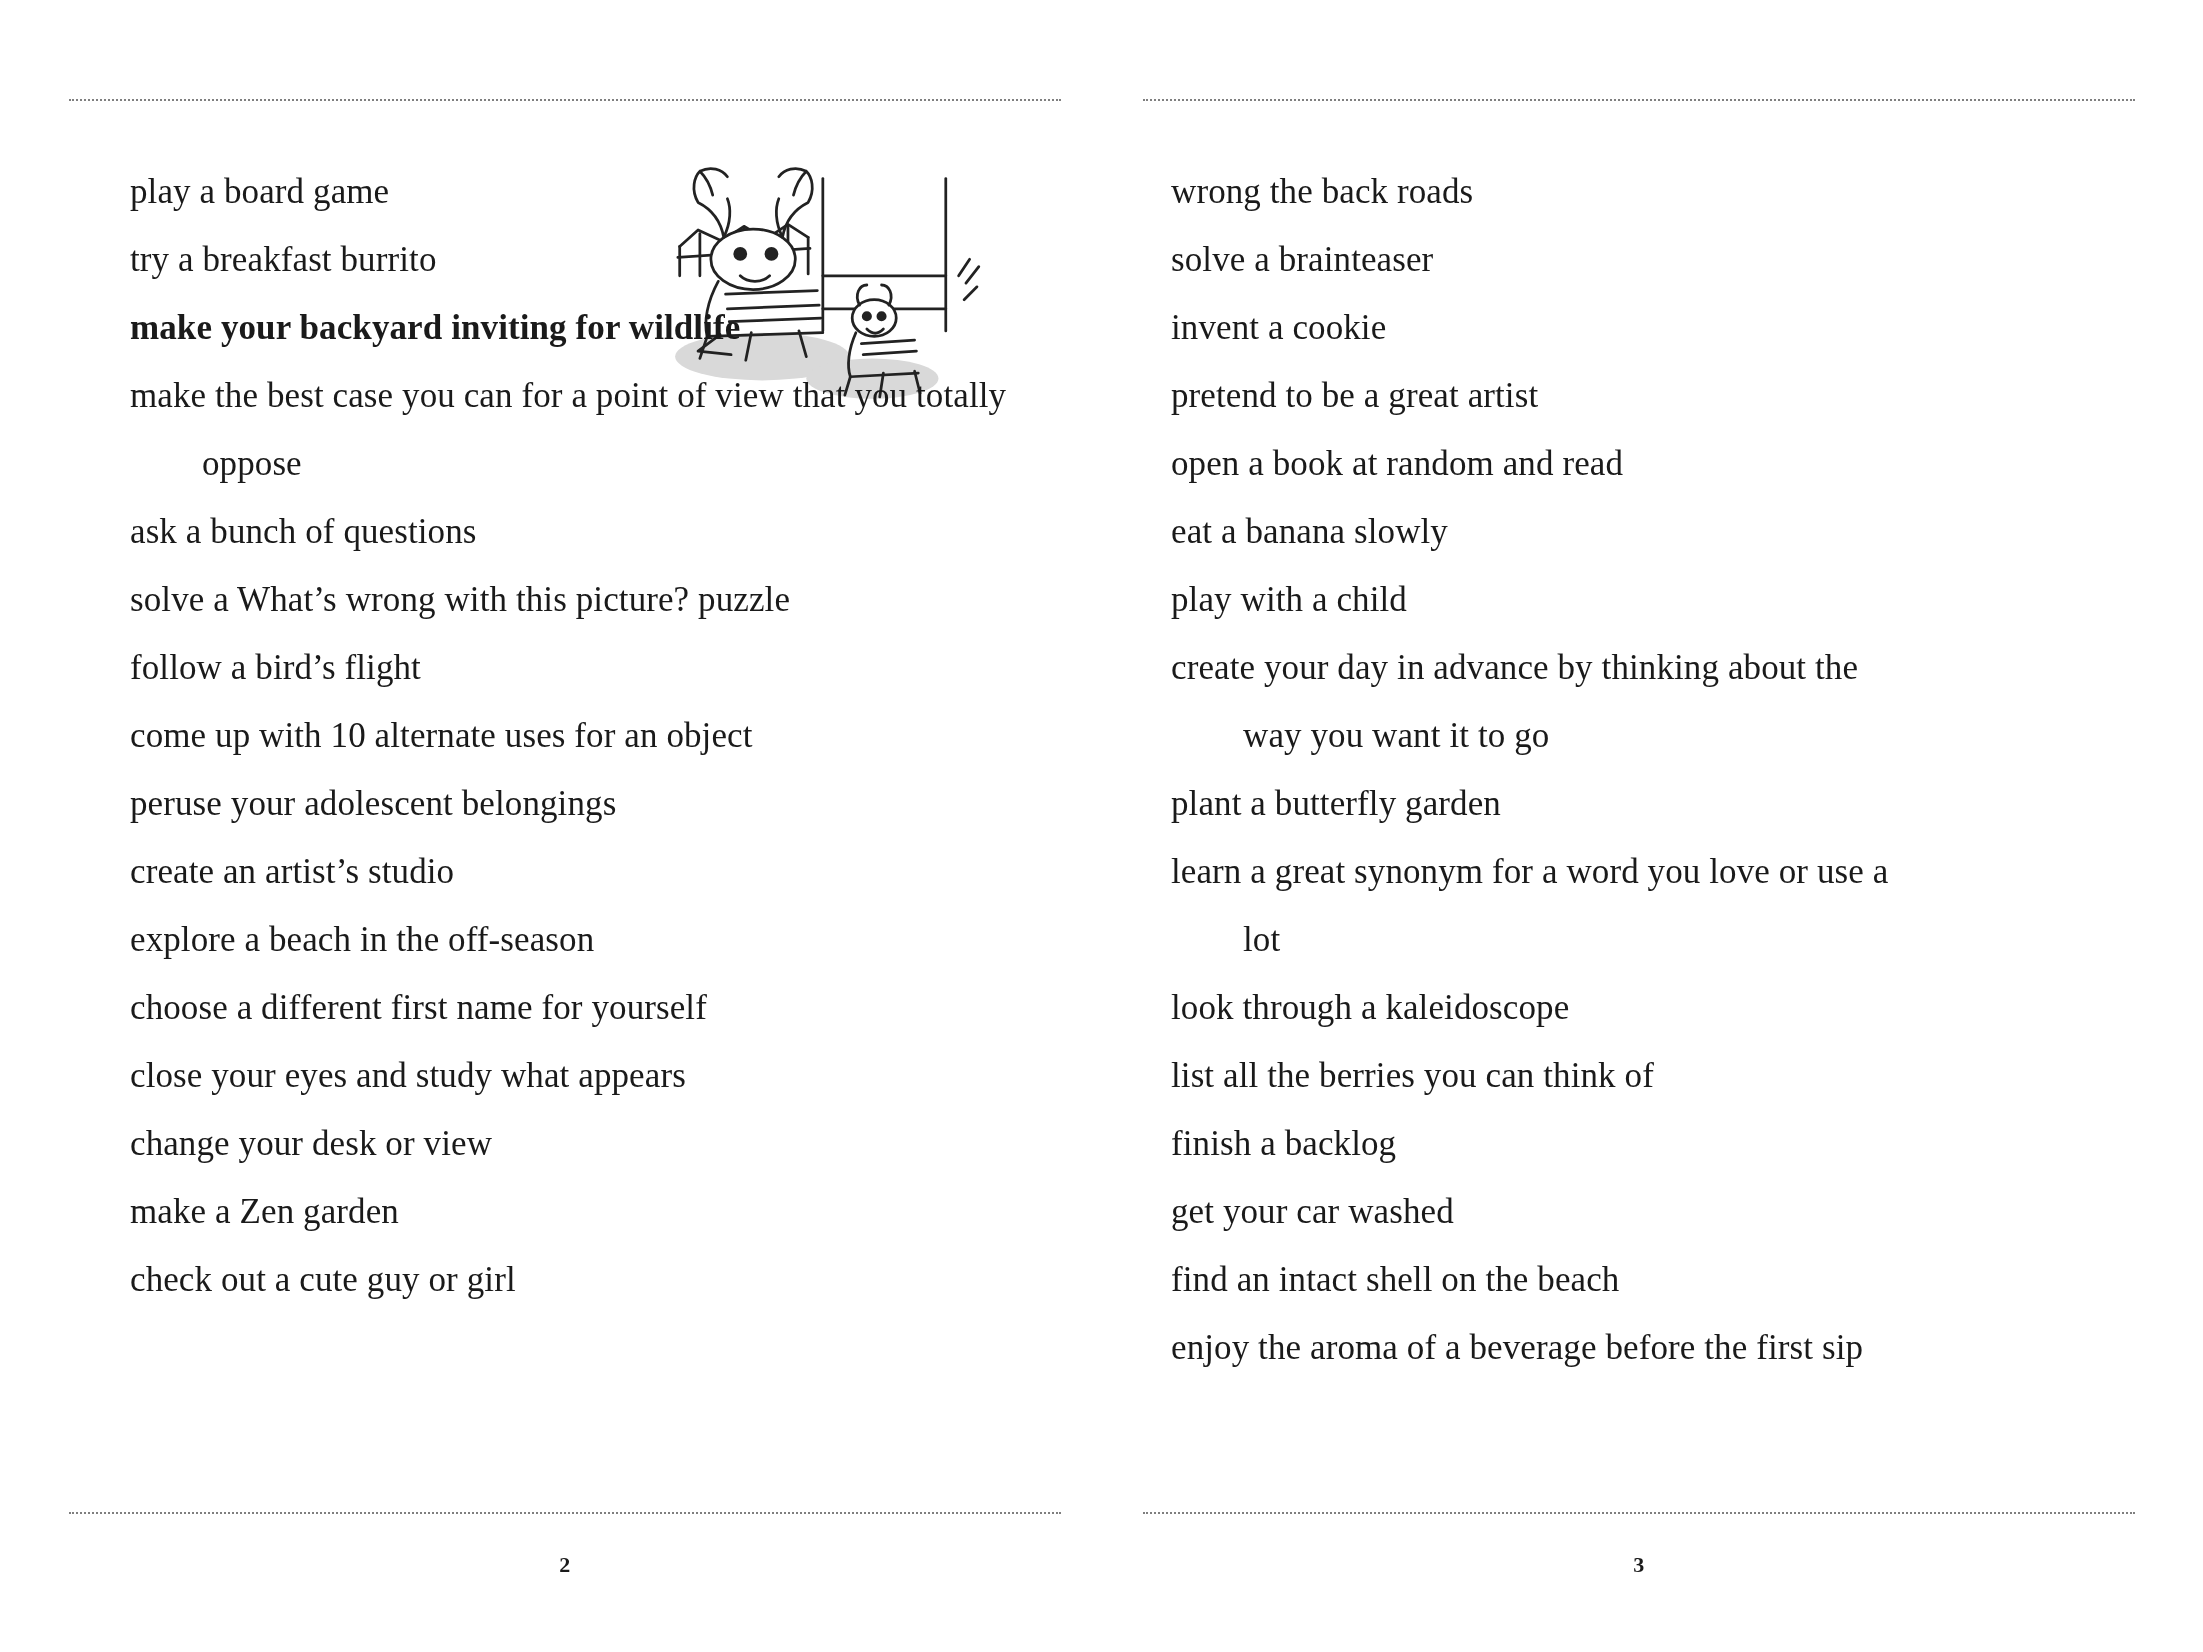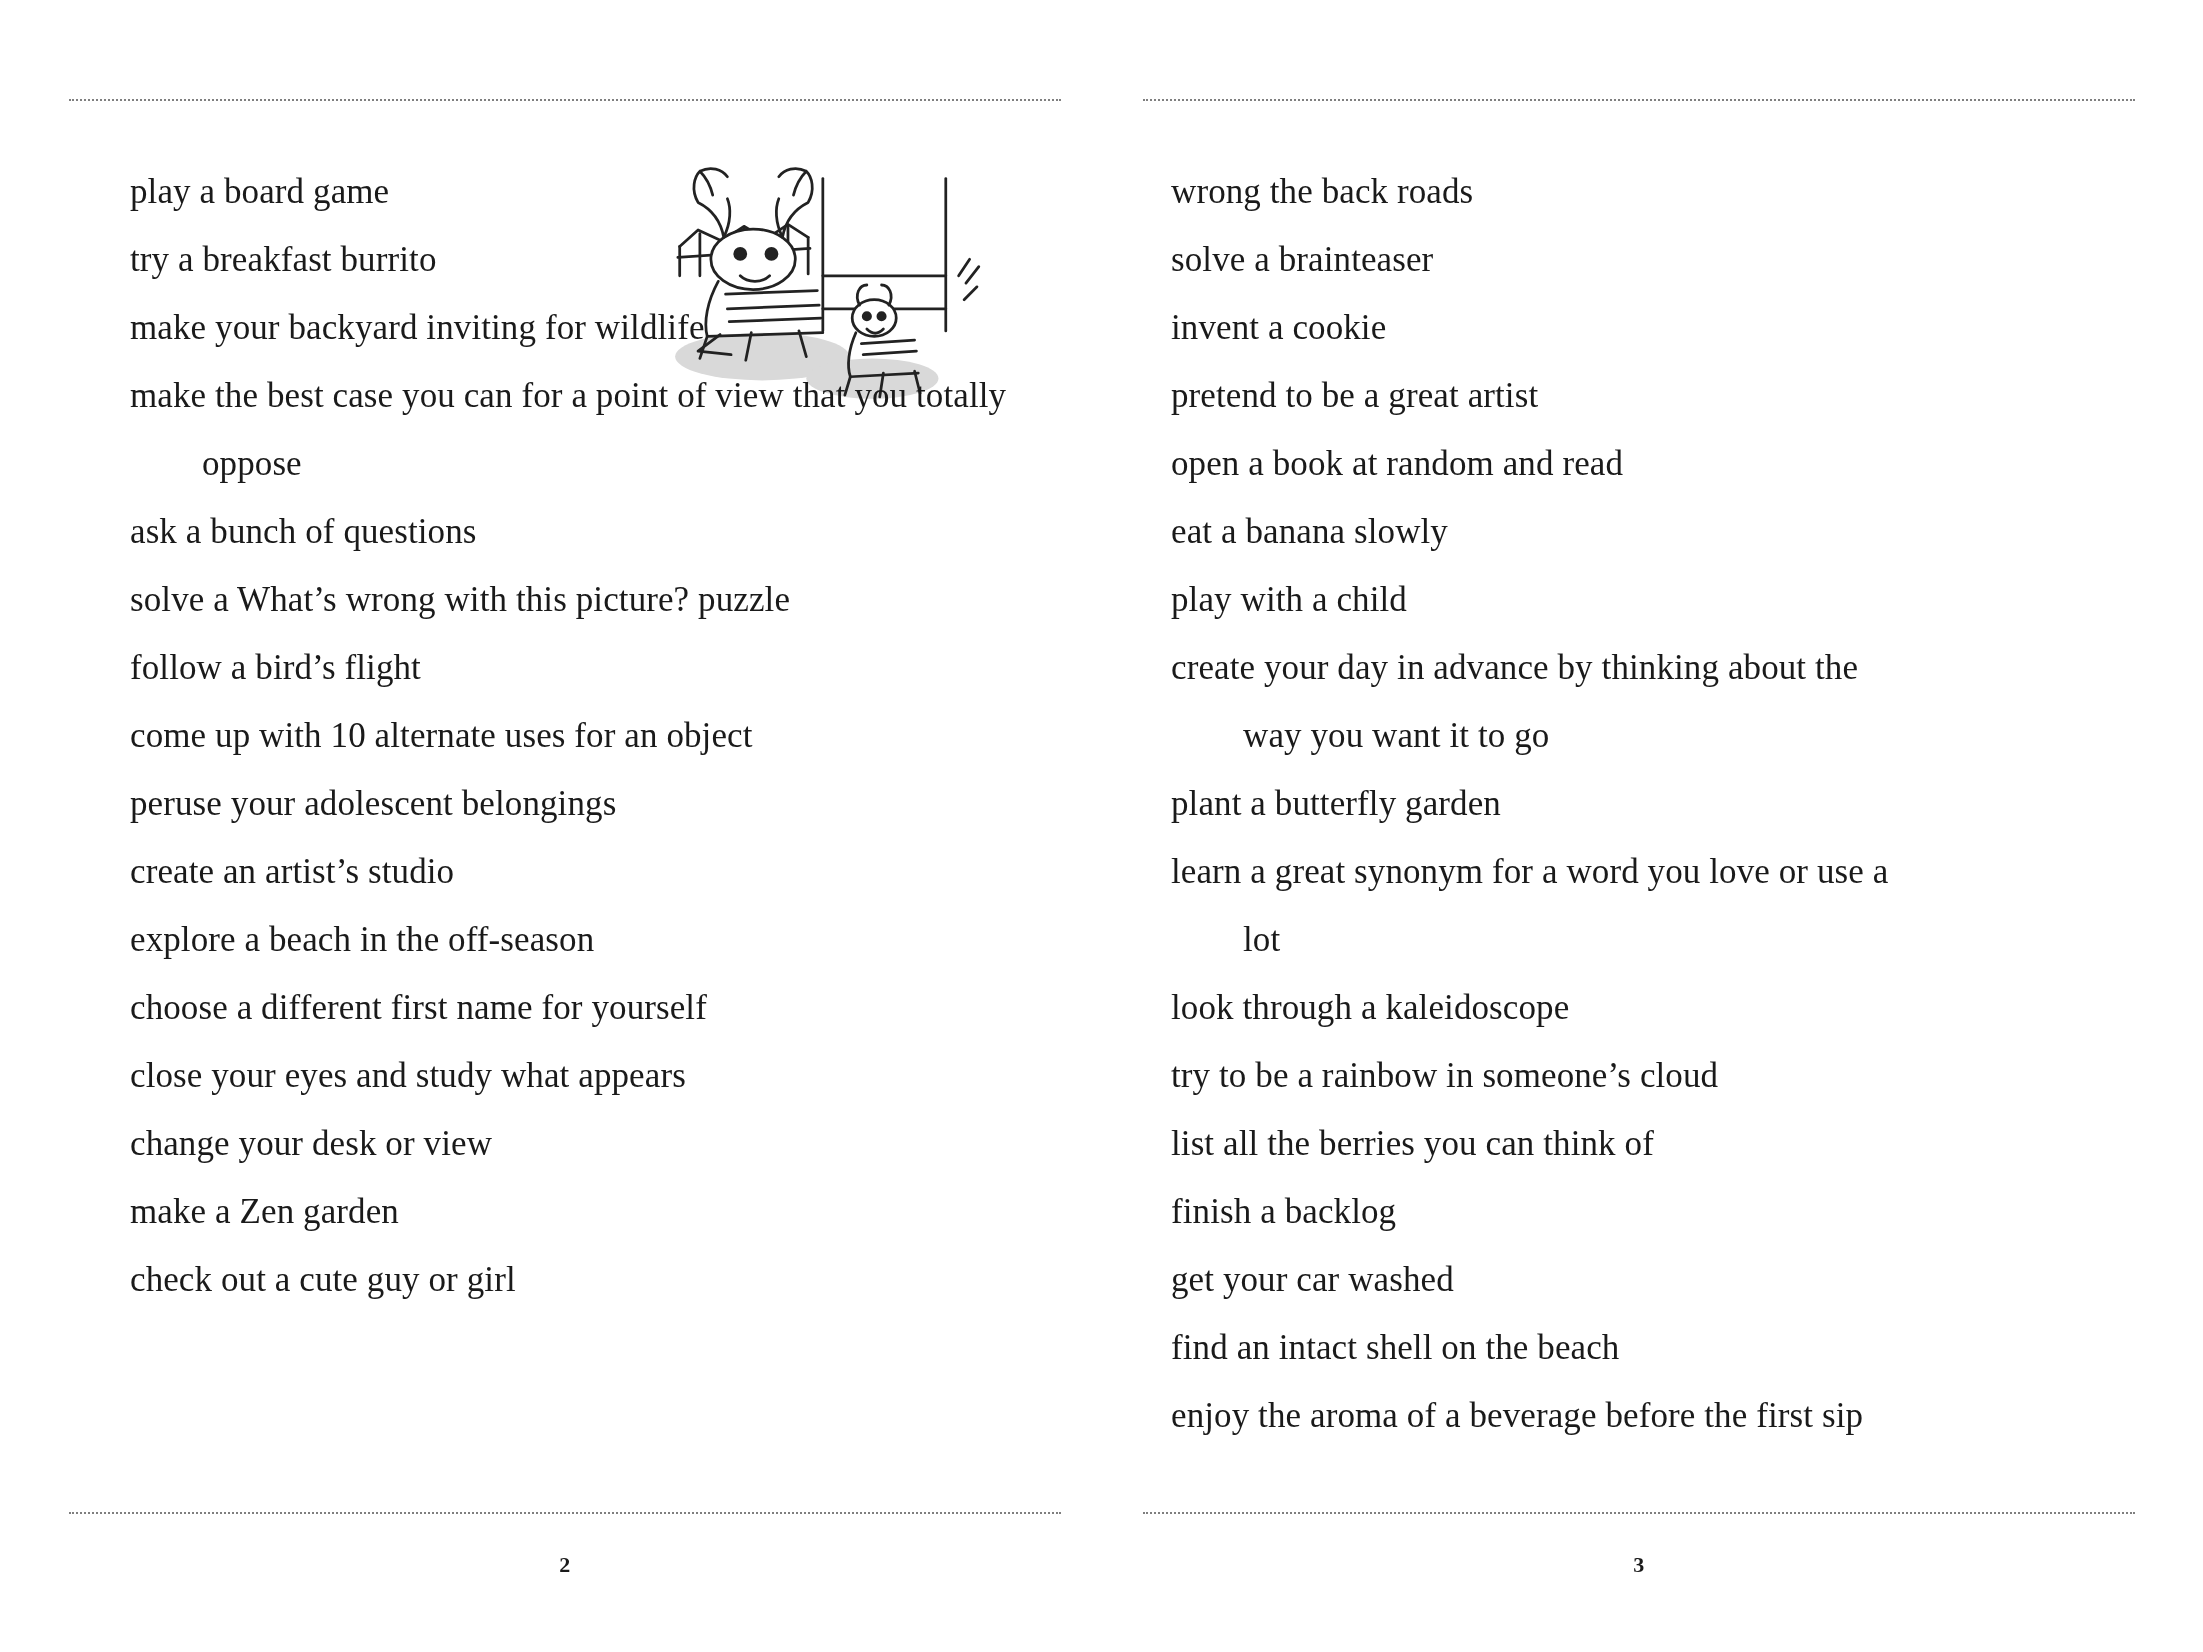--- a/index.html
+++ b/index.html
@@ -61,21 +61,21 @@
 
   .item {
     font-size: 35px;
     line-height: 68px;
     padding-left: 72px;
     text-indent: -72px;
     margin: 0 0 0 0;
     letter-spacing: 0.1px;
   }
   .item.bold {
-    font-weight: normal;
+    font-weight: bold;
   }
 
   .folio {
     position: absolute;
     top: 1552px;
     left: 0;
     right: 0;
     text-align: center;
     font-size: 22px;
     font-weight: bold;
@@ -177,21 +177,20 @@
         <li class="item">solve a brainteaser</li>
         <li class="item">invent a cookie</li>
         <li class="item">pretend to be a great artist</li>
         <li class="item">open a book at random and read</li>
         <li class="item">eat a banana slowly</li>
         <li class="item">play with a child</li>
         <li class="item">create your day in advance by thinking about the way you want it to go</li>
         <li class="item">plant a butterfly garden</li>
         <li class="item">learn a great synonym for a word you love or use a lot</li>
         <li class="item">look through a kaleidoscope</li>
-        <li class="item">try to be a rainbow in someone’s cloud</li>
         <li class="item">list all the berries you can think of</li>
         <li class="item">finish a backlog</li>
         <li class="item">get your car washed</li>
         <li class="item">find an intact shell on the beach</li>
         <li class="item">enjoy the aroma of a beverage before the first sip</li>
       </ul>
 
       <div class="folio">3</div>
     </div>
   </div>

